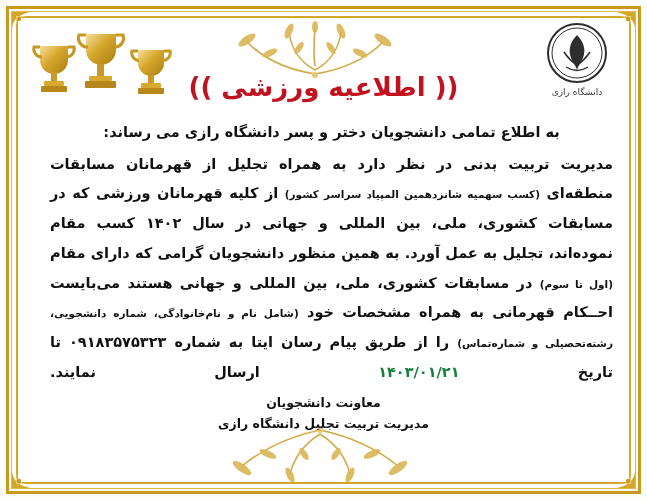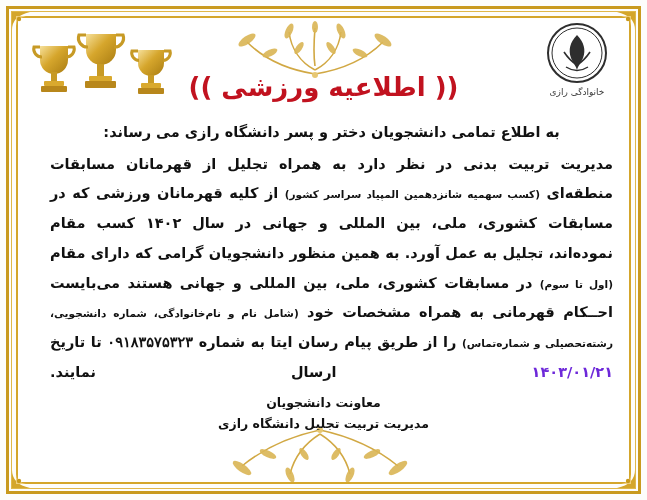--- a/index.html
+++ b/index.html
@@ -146,24 +146,23 @@
   .lead {
     text-align: center;
     text-align-last: center;
   }
   .small {
     font-size: 10.5px;
     font-weight: bold;
   }
   .phone {
     font-weight: bold;
-    font-family: Liberation Serif, serif;
   }
   .date-red {
-    color: #6d28d9;
+    color: #15803d;
     font-weight: bold;
   }
 
   
   .signature {
     position: absolute;
     right: 0;
     left: 0;
     bottom: 66px;
     direction: rtl;
@@ -307,21 +306,21 @@
 
   <div class="logo">
     <svg class="logo-mark" viewBox="0 0 62 62">
       <circle cx="31" cy="31" r="29" fill="none" stroke="#2e2e2e" stroke-width="2"></circle>
       <circle cx="31" cy="31" r="25" fill="none" stroke="#2e2e2e" stroke-width="1"></circle>
       <path d="M31 13 C 24 20, 22 28, 25 36 C 27 41, 31 45, 31 49 C 31 45, 35 41, 37 36 C 40 28, 38 20, 31 13 Z" fill="#2e2e2e"></path>
       <path d="M18 30 C 22 36, 26 40, 31 43" fill="none" stroke="#2e2e2e" stroke-width="1.6"></path>
       <path d="M44 30 C 40 36, 36 40, 31 43" fill="none" stroke="#2e2e2e" stroke-width="1.6"></path>
       <path d="M20 45 Q31 52 42 45" fill="none" stroke="#2e2e2e" stroke-width="1.4"></path>
     </svg>
-    <div class="logo-text">خانوادگی رازی</div>
+    <div class="logo-text">دانشگاه رازی</div>
   </div>
 
   <div class="title-wrap">
     <span class="title">(( اطلاعیه ورزشی ))</span>
   </div>
 
   <div class="body">
     <p class="lead">به اطلاع تمامی دانشجویان دختر و پسر دانشگاه رازی می رساند:</p>
     <p id="main-paragraph"><span>مدیریت تربیت بدنی در نظر دارد به همراه تجلیل از قهرمانان مسابقات منطقه‌ای </span><span class="small">(کسب سهمیه شانزدهمین المپیاد سراسر کشور)</span><span> از کلیه قهرمانان ورزشی که در مسابقات کشوری، ملی، بین المللی و جهانی در سال ۱۴۰۲ کسب مقام نموده‌اند، تجلیل به عمل آورد. به همین منظور دانشجویان گرامی که دارای مقام </span><span class="small">(اول تا سوم)</span><span> در مسابقات کشوری، ملی، بین المللی و جهانی هستند می‌بایست </span><span>احــکام قهرمانی</span><span> به همراه مشخصات خود </span><span class="small">(شامل نام و نام‌خانوادگی، شماره دانشجویی، رشته‌تحصیلی و شماره‌تماس)</span><span> را از طریق پیام رسان ایتا به شماره </span><span class="phone">۰۹۱۸۳۵۷۵۳۲۳</span><span> تا تاریخ </span><span class="date-red">۱۴۰۳/۰۱/۲۱</span><span> ارسال نمایند.</span></p>
   </div>

